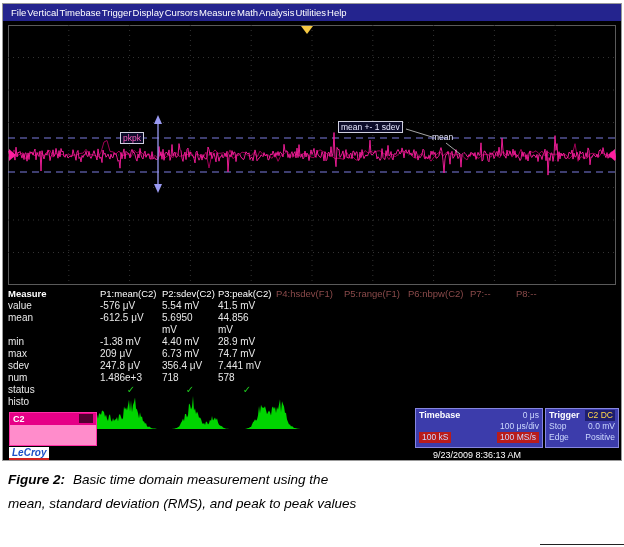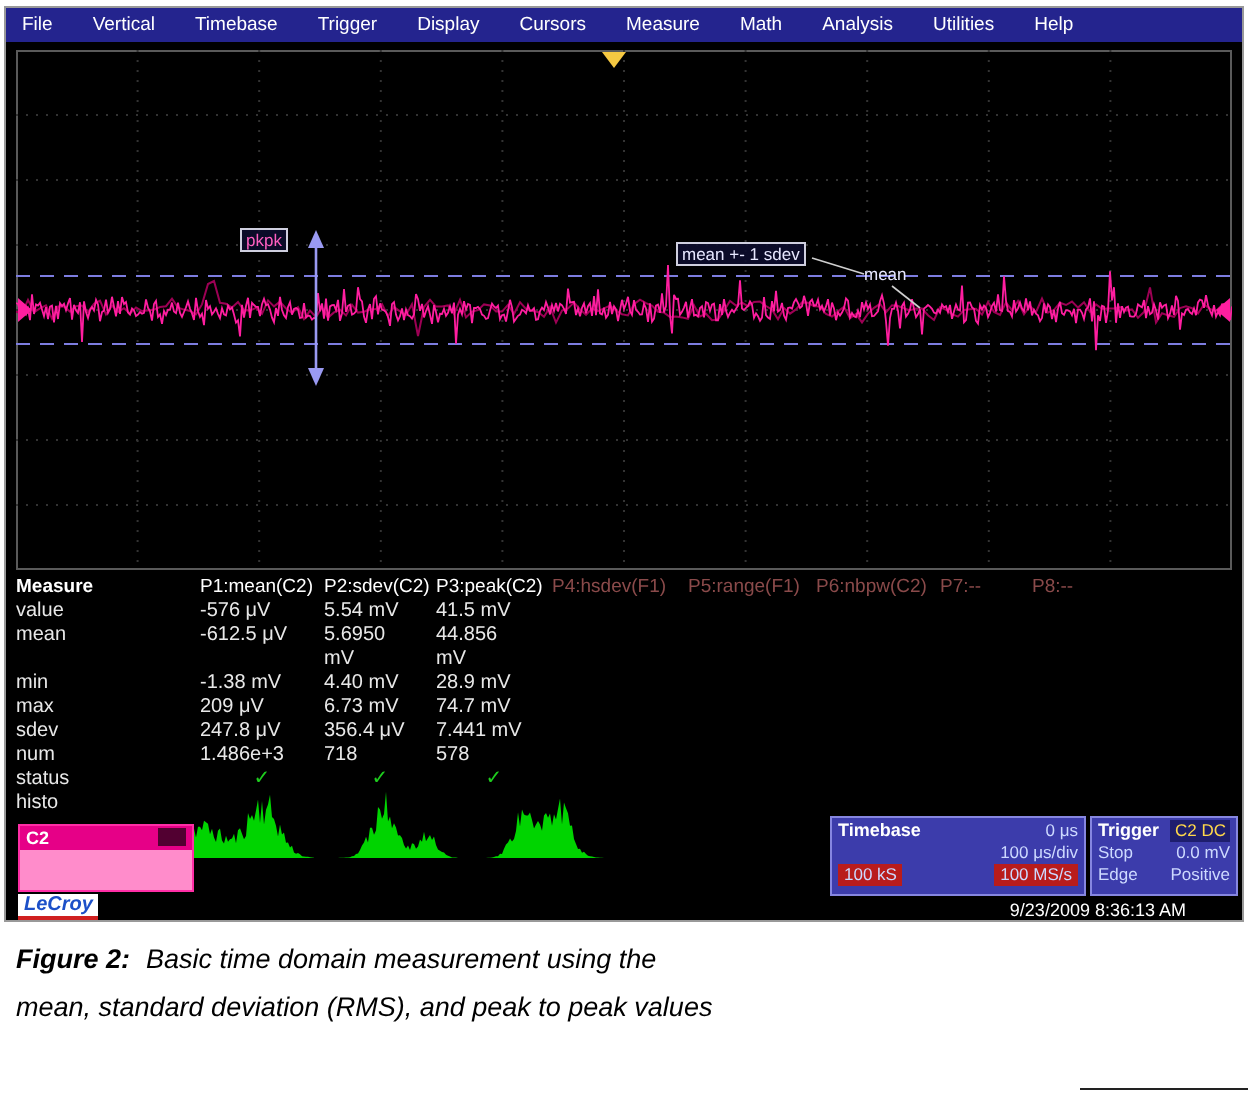--- a/index.html
+++ b/index.html
@@ -1,18 +1,18 @@
 <!DOCTYPE html>
 <html><head>
 <meta charset="utf-8">
 <style>
   html,body{margin:0;padding:0;}
   body{width:624px;height:547px;position:relative;overflow:hidden;background:#fff;font-family:"Liberation Sans",sans-serif;}
   .scope{position:absolute;left:2px;top:3px;width:620px;height:458px;background:#000;border:1px solid #999;box-sizing:border-box;}
-  .menubar{position:absolute;left:0;top:0;right:0;height:17px;background:#24248e;display:flex;align-items:center;gap:20px;padding-left:8px;color:#fff;font-size:9.5px;}
+  .menubar{position:absolute;left:0;top:0;right:0;height:17px;background:#24248e;display:flex;align-items:center;gap:1px;padding-left:8px;color:#fff;font-size:9.5px;}
   .menu-item{white-space:nowrap;cursor:default;}
   #grid-wrap{position:absolute;left:5px;top:21px;width:608px;height:260px;}
   .grid-border{fill:none;stroke:#5a5a5a;stroke-width:1;}
   .cursor-line{stroke:#7d7de0;stroke-width:1;stroke-dasharray:7 5;}
   .annot{position:absolute;font-size:8.5px;color:#e8e8ff;line-height:10px;}
   .box-annot{border:1px solid #cfcfdf;background:rgba(12,12,44,.9);padding:0 2px;}
   .pkpk-annot{color:#ff5fc0;}
   .measure{position:absolute;left:5px;top:284px;display:grid;grid-template-columns:92px 62px 56px 58px 68px 64px 62px 46px 42px;font-size:10px;color:#e8e8e8;line-height:12px;}
   .hd{font-size:9.5px;color:#fff;}
   .hd0{font-weight:bold;}
@@ -24,21 +24,21 @@
   .c2hdr{background:#e60087;color:#fff;font-weight:bold;padding:0 3px;height:12px;line-height:12px;display:flex;justify-content:space-between;}
   .c2chip{background:#520031;width:14px;height:9px;margin-top:1px;}
   .c2body{padding:1px 4px;line-height:10px;}
   .tbox{position:absolute;top:404px;background:#3c3cab;border:1px solid #8686e0;color:#cdd9ff;font-size:8.5px;line-height:11px;box-sizing:border-box;padding:1px 3px;}
   .tb{left:412px;width:128px;height:40px;}
   .trg{left:542px;width:74px;height:40px;}
   .trow{display:flex;justify-content:space-between;}
   .tlabel{color:#fff;font-weight:bold;font-size:9px;}
   .chip{background:#b91c1c;padding:0 3px;}
   .trgsrc{background:#1e1e6e;color:#ffd84a;padding:0 2px;}
-  .datetime{position:absolute;left:430px;top:446px;width:160px;text-align:right;color:#fff;font-size:9px;}
+  .datetime{position:absolute;left:430px;top:446px;width:160px;text-align:left;color:#fff;font-size:9px;}
   .lecroy{position:absolute;left:6px;top:443px;background:#fff;color:#1c50c8;font-weight:bold;font-style:italic;font-size:10px;padding:0 3px;border-bottom:2px solid #d02020;line-height:11px;}
   .caption{position:absolute;left:8px;top:468px;width:606px;font-size:13.5px;font-style:italic;color:#000;line-height:24px;}
   .cap-label{font-weight:bold;margin-right:8px;}
   .page-rule{position:absolute;left:540px;top:544px;width:84px;height:1px;background:#222;}
 </style>
 </head>
 <body>
 
 <div class="scope">
 
@@ -87,21 +87,21 @@
         <line x1="150" y1="98" x2="150" y2="160" stroke="#9a9af2" stroke-width="1.3"></line>
         <polygon points="150,90 146,99 154,99" fill="#9a9af2"></polygon>
         <polygon points="150,168 146,159 154,159" fill="#9a9af2"></polygon>
       </g>
       <line x1="398" y1="104" x2="424" y2="112" stroke="#cfcfcf" stroke-width="0.8"></line>
       <line x1="438" y1="118" x2="452" y2="129" stroke="#cfcfcf" stroke-width="0.8"></line>
       <polygon points="1,124 8,130 1,136" fill="#ff1ea0"></polygon>
       <polygon points="607,124 600,130 607,136" fill="#ff1ea0"></polygon>
       <polygon points="293,1 305,1 299,9" fill="#f5c842"></polygon>
     </svg>
-    <div class="annot box-annot pkpk-annot" style="left:112px;top:89px;">pkpk</div>
+    <div class="annot box-annot pkpk-annot" style="left:112px;top:107px;">pkpk</div>
     <div class="annot box-annot" style="left:330px;top:96px;">mean +- 1 sdev</div>
     <div class="annot" style="left:424px;top:107px;">mean</div>
   </div>
 
   <div class="measure">
     <div class="hd hd0">Measure</div>
     <div class="hd">P1:mean(C2)</div>
     <div class="hd">P2:sdev(C2)</div>
     <div class="hd">P3:peak(C2)</div>
     <div class="hd dim">P4:hsdev(F1)</div>

